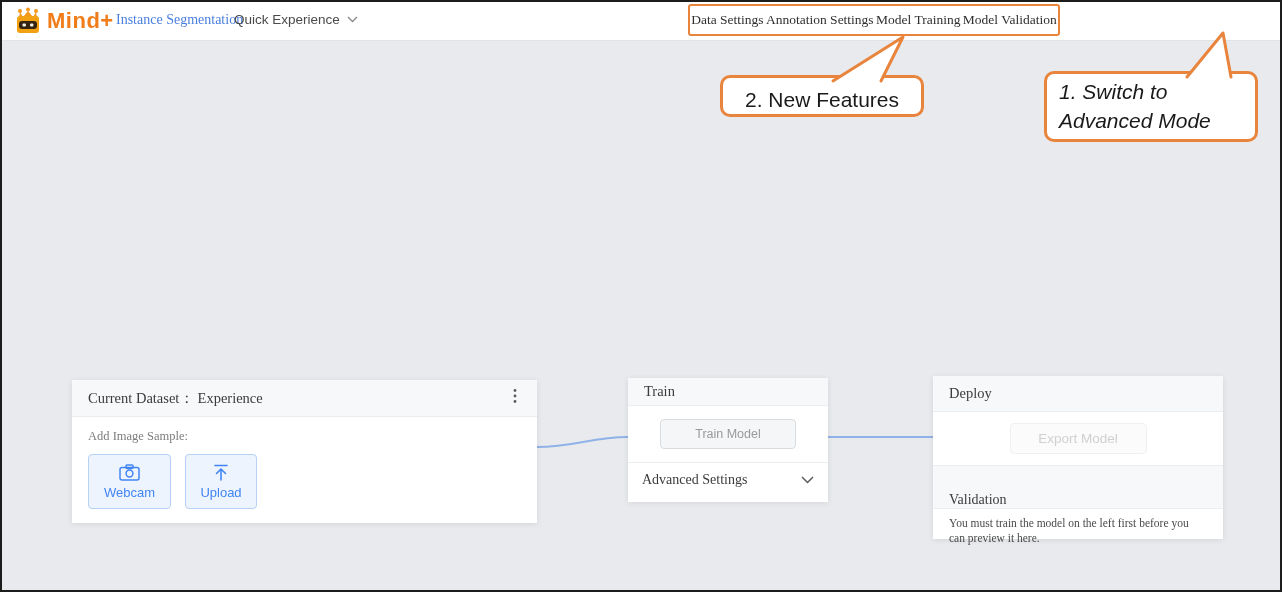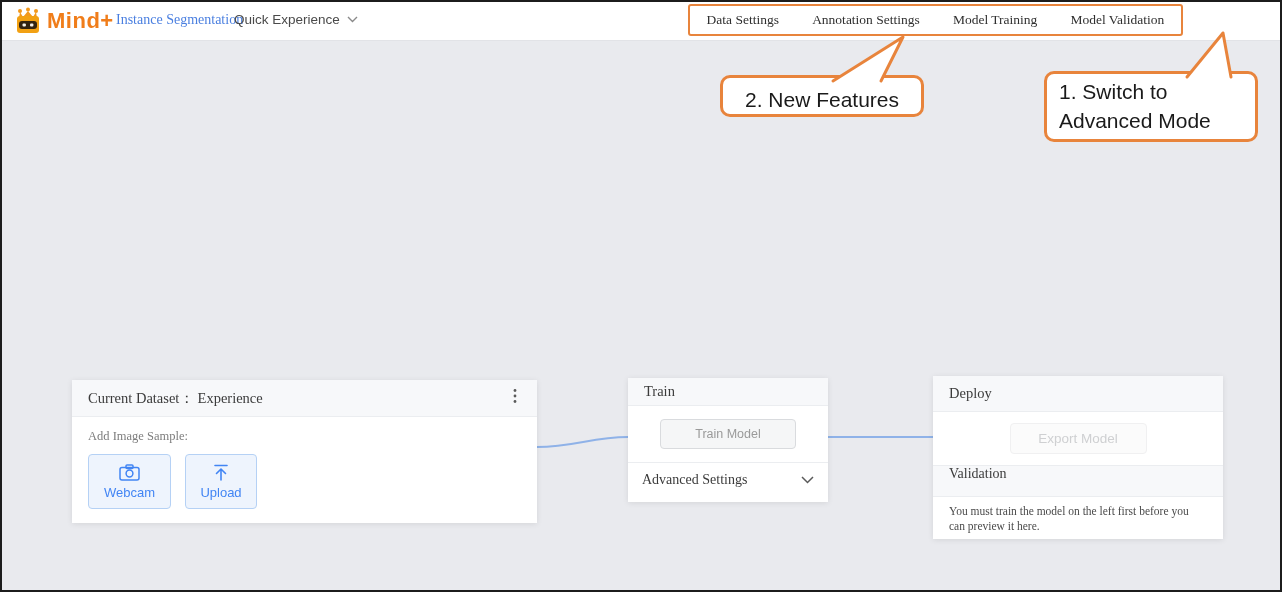--- a/index.html
+++ b/index.html
@@ -20,21 +20,21 @@
   .logo-text { font-size:22px; font-weight:bold; color:#f07d1a; letter-spacing:0.5px; }
   .project-link {
     position:absolute; left:114px; top:10px;
     font-family:"Liberation Serif", serif; font-size:14px; color:#4a7fe0; cursor:pointer;
   }
   .mode-select {
     position:absolute; left:232px; top:10px; display:flex; align-items:center; gap:7px;
     font-size:13.5px; color:#4a4a4a; cursor:pointer;
   }
   .menu-box {
-    position:absolute; left:686px; top:2px; width:495px; height:32px;
+    position:absolute; left:686px; top:2px; width:372px; height:32px;
     border:2px solid #e8843c; border-radius:3px;
     display:flex; align-items:center; justify-content:space-around;
   }
   .menu-item {
     font-family:"Liberation Serif", serif; font-size:13.5px; color:#2f2f2f;
     cursor:pointer; white-space:nowrap;
   }
   .adv-btn {
     position:absolute; left:1144px; top:4px; width:122px; height:28px;
     background:#3d7ee5; border-radius:4px; display:flex; align-items:center;
@@ -48,21 +48,21 @@
   svg.tails { z-index:6; }
 
   
   .callout {
     position:absolute; z-index:5; background:#ffffff;
     border:3px solid #e8843c; border-radius:10px;
     color:#1a1a1a; font-size:21px; line-height:29px;
   }
   .callout-2 { left:718px; top:73px; width:204px; height:42px;
     display:flex; align-items:flex-end; justify-content:center; }
-  .callout-1 { left:1042px; top:69px; width:214px; height:71px; padding:3px 0 0 12px; }
+  .callout-1 { left:1042px; top:69px; width:214px; height:71px; padding:3px 0 0 12px;font-style:italic; }
 
   
   .card {
     position:absolute; z-index:2; background:#ffffff;
     box-shadow:0 1px 6px rgba(0,0,0,0.09);
   }
   .card-header {
     background:#f7f8fa; border-bottom:1px solid #ebedf0;
     font-family:"Liberation Serif", serif; font-size:14.5px; color:#3b3b3b;
     display:flex; align-items:center; padding:0 16px;
@@ -100,22 +100,22 @@
   .adv-settings-row .chev { margin-left:auto; }
 
   .deploy-card { left:931px; top:374px; width:290px; height:163px; }
   .deploy-card .card-header { height:36px; }
   .export-body { height:53px; display:flex; align-items:center; justify-content:center; }
   .export-btn {
     width:137px; height:31px; background:#fbfbfb; border:1px solid #f0f0f1;
     border-radius:4px; color:#cfd0d2; font-size:13.5px; cursor:pointer;
   }
   .validation-header {
-    height:32px; background:#f7f8fa; border-top:1px solid #ebedf0; border-bottom:1px solid #ebedf0;
-    display:flex; align-items:flex-start; padding:0 16px;
+    height:44px; background:#f7f8fa; border-top:1px solid #ebedf0; border-bottom:1px solid #ebedf0;
+    display:flex; align-items:flex-end; padding:0 16px;
     font-family:"Liberation Serif", serif; font-size:14px; color:#3b3b3b;
   }
   .validation-msg {
     padding:7px 20px 0 16px;
     font-family:"Liberation Serif", serif; font-size:11.5px; line-height:15px; color:#4a4a4a;
   }
 </style>
 </head>
 <body>
 

